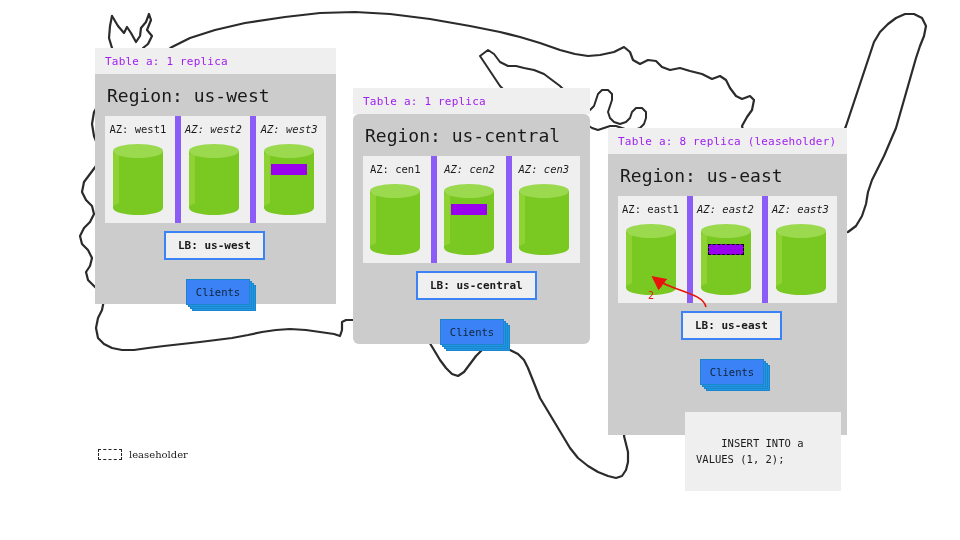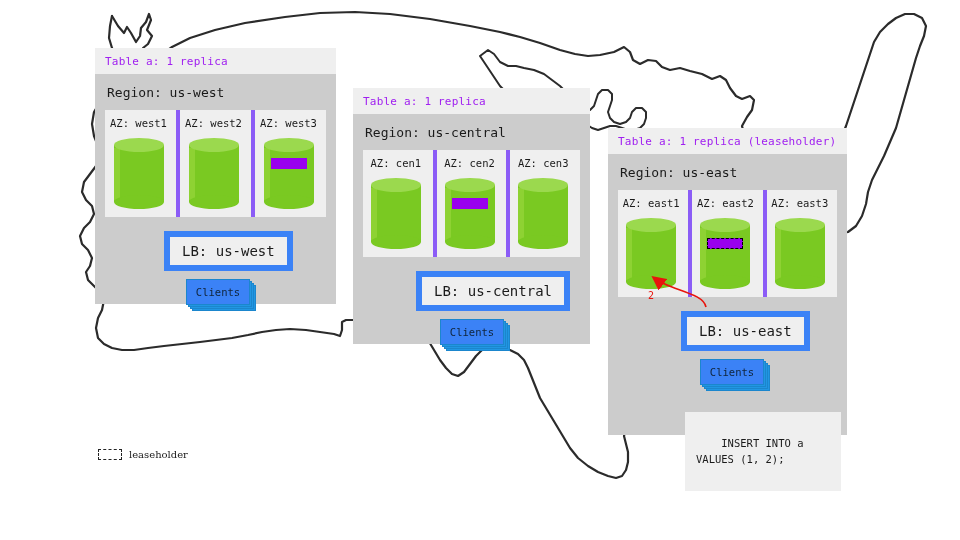--- a/index.html
+++ b/index.html
@@ -25,35 +25,35 @@
     font-size:11px;
     letter-spacing:.2px;
     white-space:nowrap;
   }
   .region-body{
     background:#cccccc;
     padding:9px 10px 14px 10px;
     box-sizing:border-box;
   }
   .region-title{
-    font-size:13px;color:#1a1a1a;white-space:nowrap;margin:2px 0 10px 2px;
+    font-size:18px;color:#1a1a1a;white-space:nowrap;margin:2px 0 10px 2px;
   }
   .az-row{
     background:#efefef;
     display:flex;
     position:relative;
   }
   .az{
     flex:1 1 0;
     padding:7px 4px 9px 0;
     box-sizing:border-box;
     text-align:center;
     position:relative;
   }
-  .az + .az{border-left:4px solid #8b5cf6;}
+  .az + .az{border-left:6px solid #8b5cf6;font-style:italic;}
   .az-label{font-size:10.5px;color:#1a1a1a;white-space:nowrap;}
 
   
   .cyl{
     position:relative;
     width:50px;height:70px;
     margin:9px auto 0 auto;
   }
   .cyl .body{
     position:absolute;left:0;top:7px;width:50px;height:57px;
@@ -74,25 +74,26 @@
   .cyl .bar{
     position:absolute;left:7px;top:20px;width:36px;height:11px;
     background:#9900ee;
   }
   .cyl .bar.lease{border:1.5px dashed #000;box-sizing:border-box;}
 
   
   .lb{
     position:absolute;
     background:#efefef;
-    border:6px solid #3b82f6;
-    font-size:14px;color:#1a1a1a;
+    border:2px solid #3b82f6;
+    font-size:11px;color:#1a1a1a;
     padding:6px 12px;
     white-space:nowrap;
     box-sizing:border-box;
+    font-weight:bold;
   }
 
   
   .clients{position:absolute;width:64px;height:26px;}
   .clients .sh{position:absolute;background:#2196e3;border:1px solid #1b86cd;box-sizing:border-box;}
   .clients .sh1{left:6px;top:6px;width:64px;height:26px;}
   .clients .sh2{left:4px;top:4px;width:64px;height:26px;}
   .clients .sh3{left:2px;top:2px;width:64px;height:26px;}
   .clients .face{
     position:absolute;left:0;top:0;width:64px;height:26px;
@@ -238,21 +239,21 @@
       <div class="face">
         <span>Clients</span>
       </div>
     </div>
   </div>
 
   <div class="region" style="left:353px;top:88px;width:237px;">
     <div class="region-head">
       <div class="tbl">Table a: 1 replica</div>
     </div>
-    <div class="region-body" style="height:230px;">
+    <div class="region-body" style="height:230px;border-radius:6px;">
       <div class="region-title">Region: us-central</div>
       <div class="az-row">
         <div class="az">
           <div class="az-label">AZ: cen1</div>
           <div class="cyl">
             <div class="body"></div>
             <div class="shineL"></div>
             <div class="bot"></div>
             <div class="top"></div>
           </div>
@@ -286,21 +287,21 @@
       <div class="sh sh2"></div>
       <div class="sh sh3"></div>
       <div class="face">
         <span>Clients</span>
       </div>
     </div>
   </div>
 
   <div class="region" style="left:608px;top:128px;width:239px;">
     <div class="region-head">
-      <div class="tbl">Table a: 1 replica (leaseholder)</div>
+      <div class="tbl">Table a: 8 replica (leaseholder)</div>
     </div>
     <div class="region-body" style="height:281px;">
       <div class="region-title">Region: us-east</div>
       <div class="az-row">
         <div class="az">
           <div class="az-label">AZ: east1</div>
           <div class="cyl">
             <div class="body"></div>
             <div class="shineL"></div>
             <div class="bot"></div>

